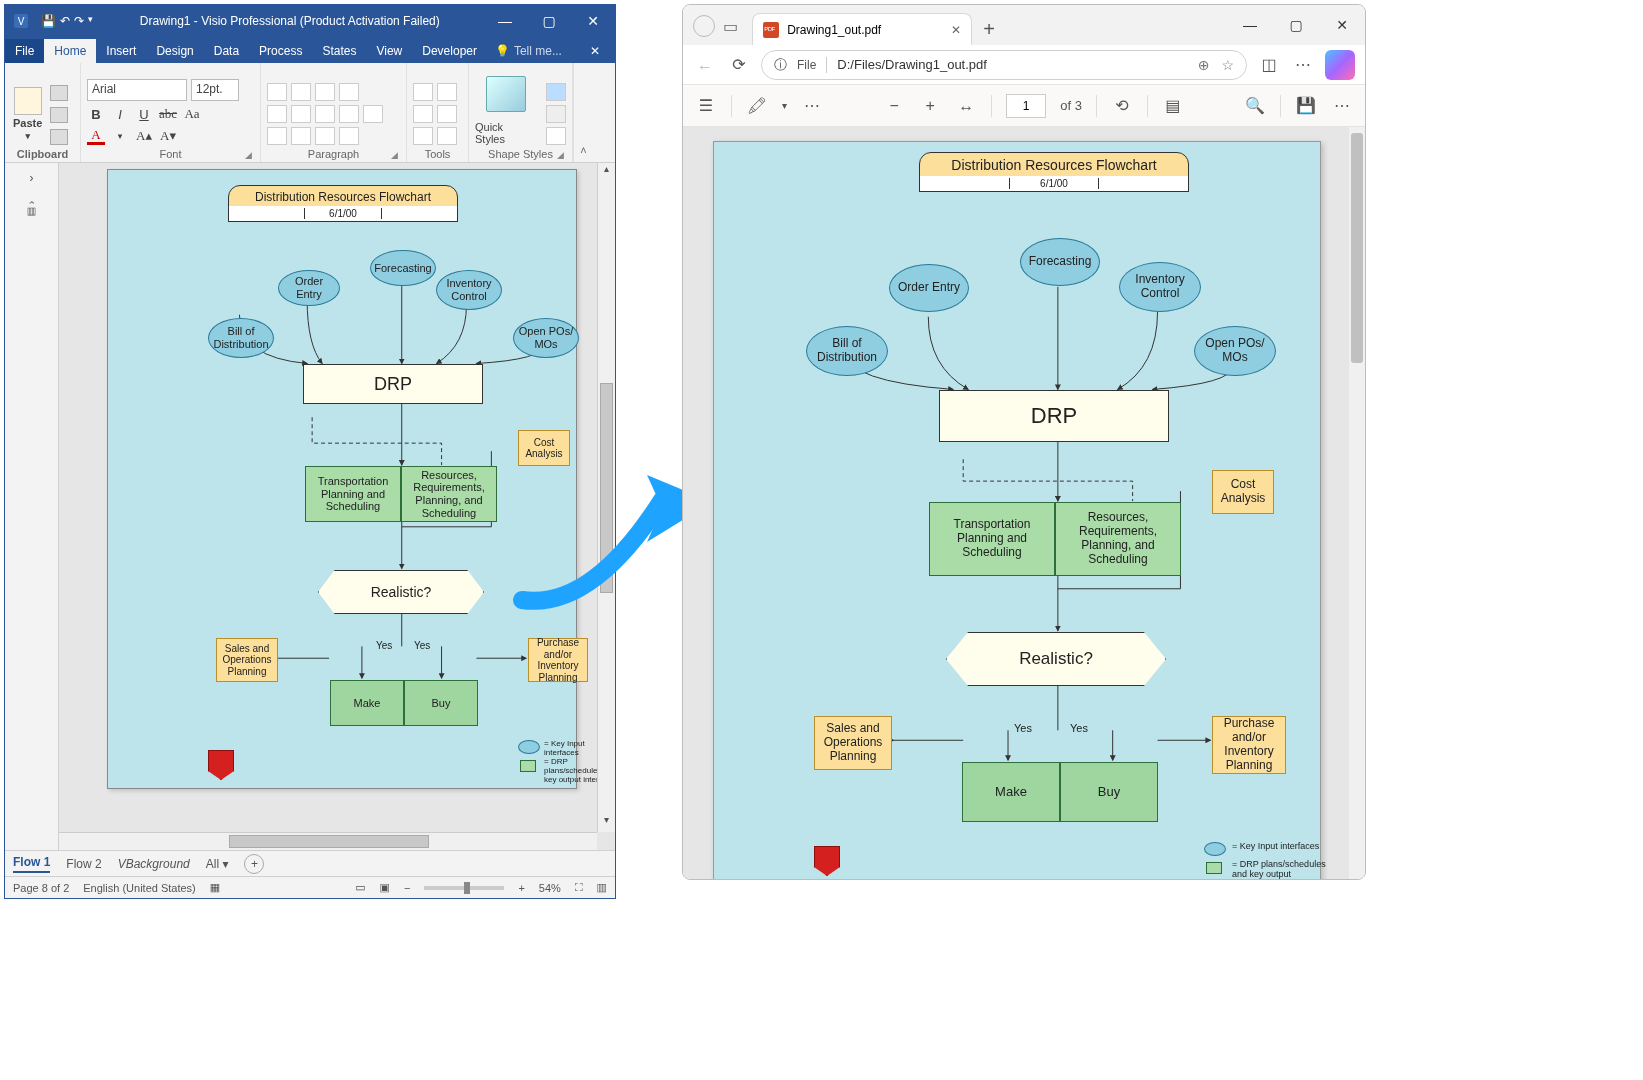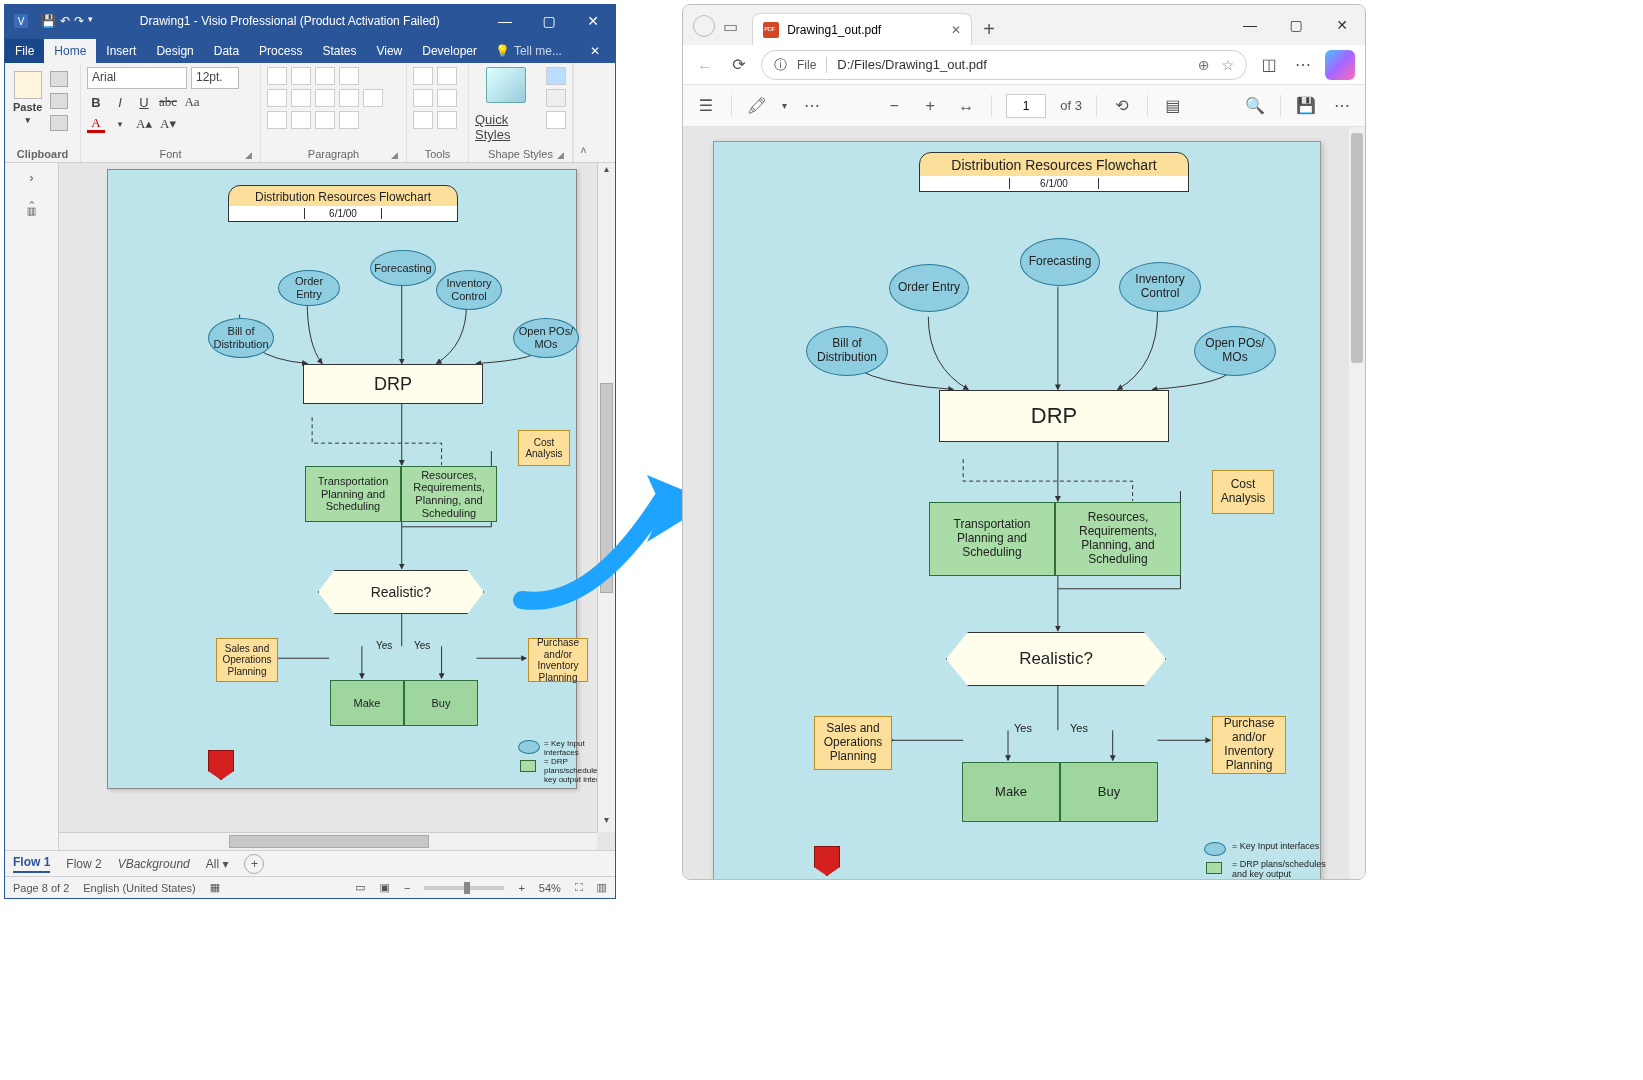--- a/index.html
+++ b/index.html
@@ -16,21 +16,21 @@
 
 .visio-ribbon-tabs { height: 26px; background: #2a5699; display: flex; align-items: flex-end; color: #fff; font-size: 12px; }
 .visio-ribbon-tabs .r-tab { padding: 5px 10px 5px; cursor: pointer; }
 .visio-ribbon-tabs .r-tab.file { background: #19478a; }
 .visio-ribbon-tabs .r-tab.active { background: #f3f3f3; color: #2a5699; }
 .visio-ribbon-tabs .r-tell { display:flex; align-items:center; gap:4px; padding:5px 8px; color:#cdd9ec; }
 .visio-ribbon-tabs .r-close { margin-left:auto; width:40px; text-align:center; padding:5px 0; }
 
 .visio-ribbon { height: 100px; background: #f3f3f3; border-bottom: 1px solid #d0d0d0; display: flex; font-size: 11px; color:#444; }
 .r-group { border-right: 1px solid #e0e0e0; padding: 4px 6px 0; display: flex; flex-direction: column; }
-.r-group-body { flex:1; display:flex; align-items:flex-start; gap:6px; }
+.r-group-body { flex:1; display:flex; align-items:flex-end; gap:6px; }
 .r-group-label { text-align:center; font-size:11px; color:#666; padding:3px 0 2px; position:relative; }
 .r-group-label .dlg { position:absolute; right:2px; bottom:2px; font-size:9px; color:#888; }
 .r-btn-lg { display:flex; flex-direction:column; align-items:center; justify-content:center; gap:2px; padding:4px 2px; }
 .r-btn-lg .ic { width:28px; height:28px; border:1px solid #bbb; background:#fff6dd; }
 .clipb-side { display:flex; flex-direction:column; gap:6px; padding-top:4px; }
 .clipb-side .ic { width:18px; height:16px; background:#ddd; border:1px solid #aaa; }
 .font-box { display:flex; flex-direction:column; gap:4px; }
 .font-row { display:flex; gap:4px; align-items:center; }
 .font-name { width:100px; height:22px; border:1px solid #bbb; background:#fff; padding:2px 4px; font-size:12px; }
 .font-size { width:48px; height:22px; border:1px solid #bbb; background:#fff; padding:2px 4px; font-size:12px; }
@@ -256,21 +256,21 @@
             </div>
         </div>
       </div>
       <div class="r-group-label">Tools</div>
     </div>
 
     <div class="r-group" style="width:104px;">
       <div class="r-group-body" style="gap:10px;">
         <div class="shape-styles">
           <div class="shape-prev"></div>
-          <div style="font-size:13px; margin-top:9px;text-decoration:underline;">Quick Styles</div>
+          <div style="font-size:11px; margin-top:9px;">Quick Styles</div>
         </div>
         <div class="tool-col">
           <div class="tic" style="background:#bdf;"></div>
           <div class="tic" style="background:#eee;"></div>
           <div class="tic"></div>
         </div>
       </div>
       <div class="r-group-label"><span>Shape Styles</span><span class="dlg">◢</span></div>
     </div>
 

